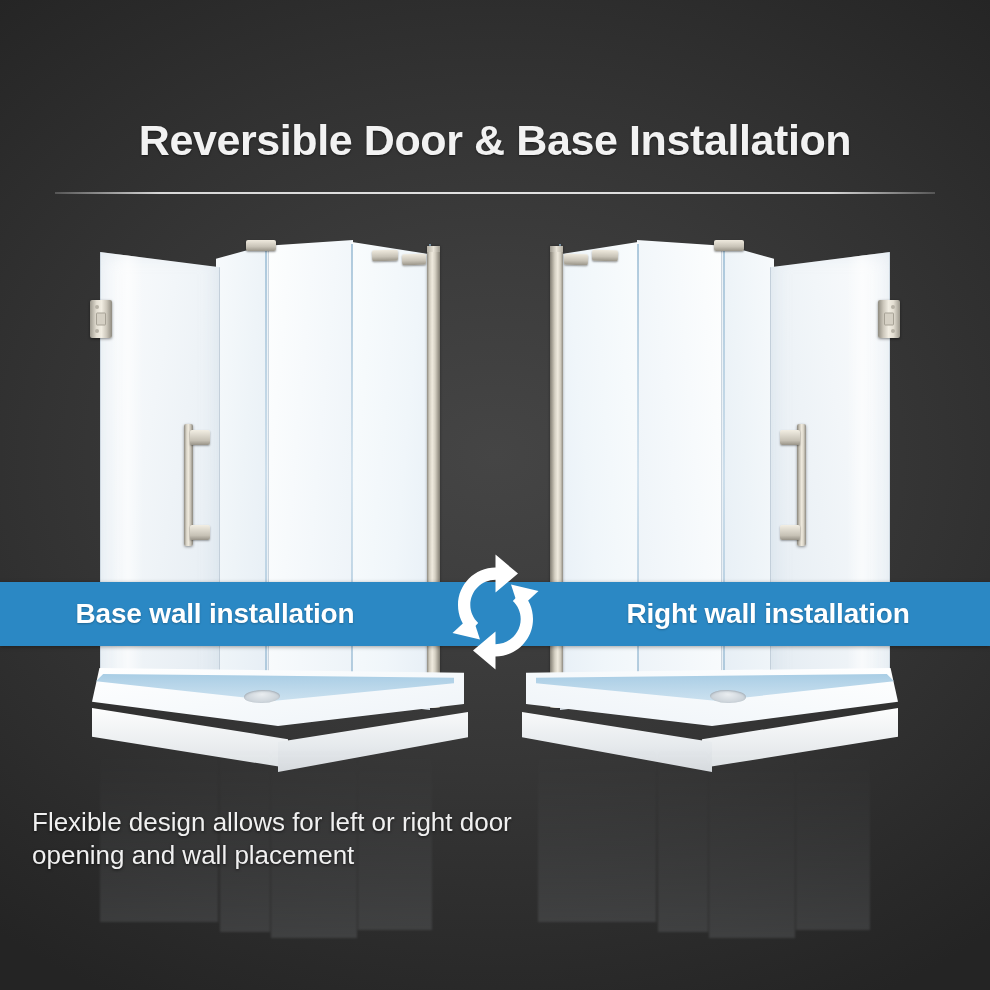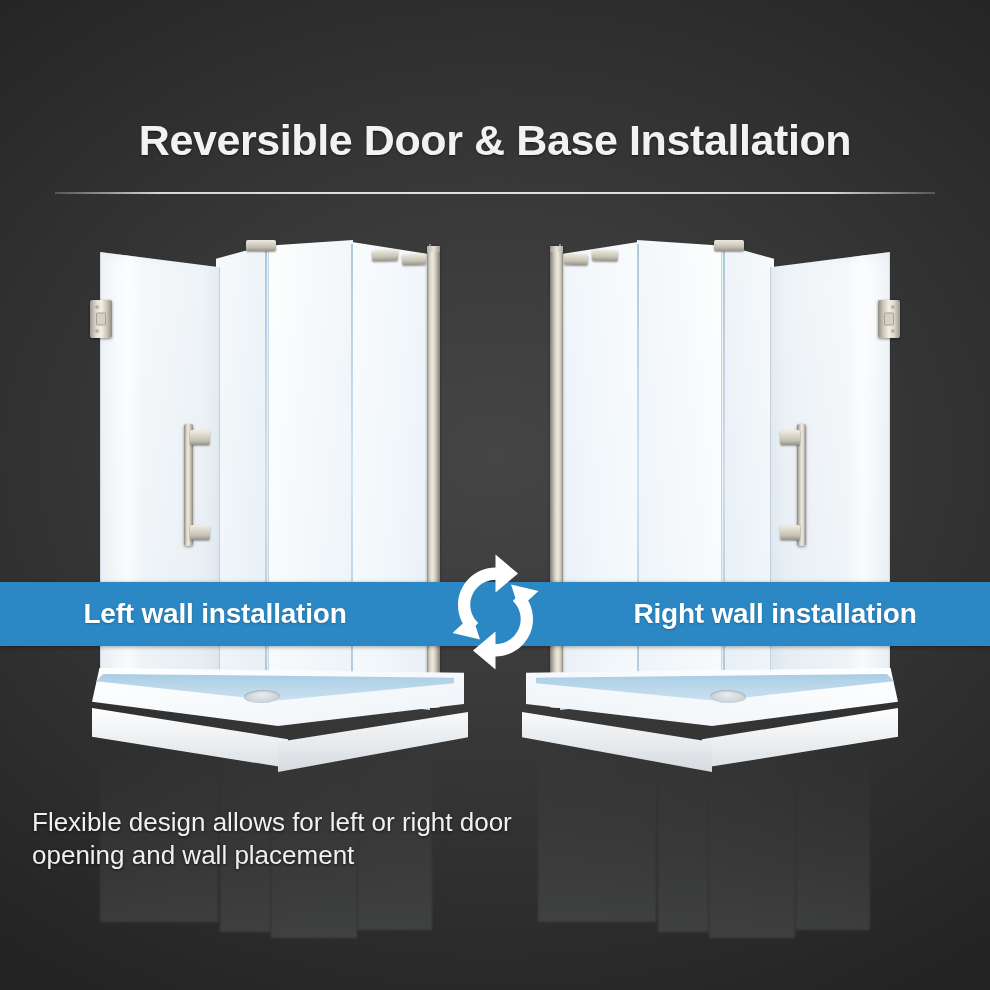--- a/index.html
+++ b/index.html
@@ -177,21 +177,21 @@
     position:absolute;left:0;top:582px;width:990px;height:64px;
     background:#2b88c4;
     box-shadow:0 1px 4px rgba(0,0,0,.35);
   }
   .banner-label{
     position:absolute;top:0;height:64px;line-height:64px;
     color:#ffffff;font-size:28px;font-weight:bold;letter-spacing:-0.2px;
     text-shadow:0 1px 2px rgba(0,0,0,.25);
   }
   .banner-label.left{left:0;width:430px;text-align:center;}
-  .banner-label.right{right:0;width:430px;text-align:center;}
+  .banner-label.right{right:7px;width:430px;text-align:center;}
   .swap-icon{
     position:absolute;left:448px;top:553px;width:95px;height:118px;
   }
   .swap-icon svg{display:block;width:95px;height:118px;}
 
   
   .caption{
     position:absolute;left:0;top:806px;width:990px;text-align:left;
     color:#f0f0f0;font-size:26px;line-height:33px;font-weight:normal;
     text-shadow:0 1px 3px rgba(0,0,0,.6);
@@ -304,21 +304,21 @@
     <div class="rp d"></div>
   </div>
   <div class="reflection right">
     <div class="rp a"></div>
     <div class="rp b"></div>
     <div class="rp c"></div>
     <div class="rp d"></div>
   </div>
 
   <div class="banner">
-    <div class="banner-label left">Left wall installation</div>
+    <div class="banner-label left">Base wall installation</div>
     <div class="banner-label right">Right wall installation</div>
   </div>
 
   <div class="swap-icon">
     <svg viewBox="0 0 95 118" xmlns="http://www.w3.org/2000/svg">
       <g fill="#ffffff">
 
         <path d="M47.5 14.5
                  C26.8 14.5 10.0 31.3 10.0 52.0
                  C10.0 62.6 14.4 72.2 21.5 79.0

